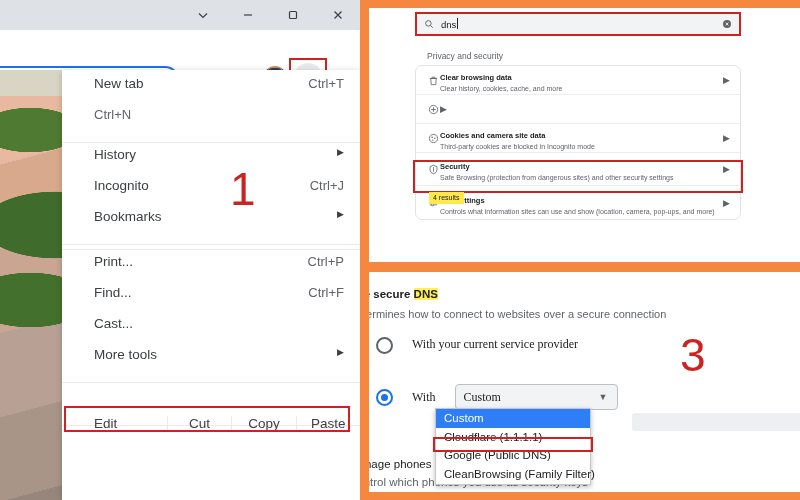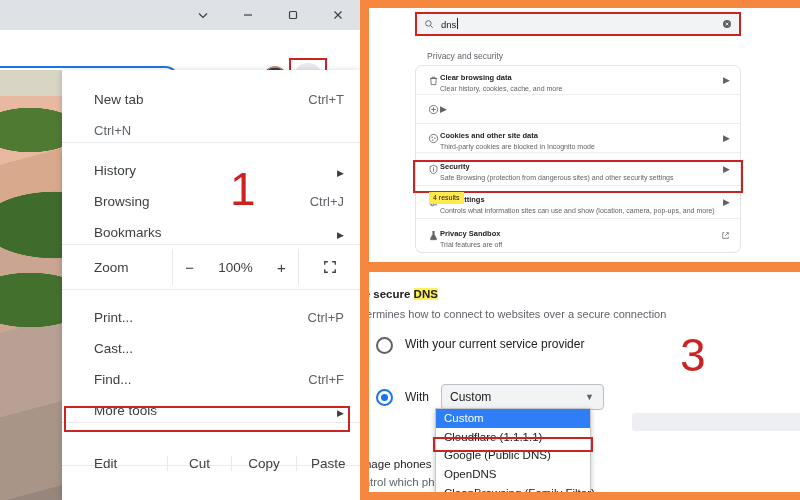--- a/index.html
+++ b/index.html
@@ -63,21 +63,21 @@
   .page-white {
     position: absolute; left: 62px; top: 70px; width: 298px; height: 430px; background: #fff;
   }
 
   
   .menu {
     position: absolute; left: 62px; top: 70px; width: 298px; height: 430px;
     background: #fff; box-shadow: 0 1px 6px rgba(32,33,36,.22);
   }
   .mi {
-    display: flex; align-items: flex-end; height: 31px; padding: 0 16px 0 32px;
+    display: flex; align-items: flex-start; height: 31px; padding: 0 16px 0 32px;
     font-size: 13.5px; color: #3c4043; position: relative; white-space: nowrap;
   }
   .mi .lab { flex: 1; }
   .mi .acc { color: #5f6368; font-size: 13px; }
   .mi .arr { color: #3c4043; font-size: 9px; margin-left: 6px; }
   .mdiv { height: 1px; background: #e8eaed; margin: 4px 0; }
 
   .zoomrow { display: flex; align-items: center; height: 36px; font-size: 13.5px; color: #3c4043; }
   .zoomrow .zlab { padding-left: 32px; width: 110px; }
   .zoomrow .zctl { display: flex; align-items: center; border-left: 1px solid #e8eaed;
@@ -134,21 +134,21 @@
   .badge-results { position: absolute; left: 60px; top: 184px; background: #FFE94D;
      font-size: 7px; color: #202124; padding: 1px 5px 1px 4px; line-height: 1.45; }
 
   
   #panel3 { position: absolute; left: 360px; top: 272px; width: 440px; height: 220px;
     background: #fff; overflow: hidden; }
   .p3-title { position: absolute; left: -11px; top: 16px; font-size: 11.5px; color: #202124; font-weight: bold; white-space: nowrap; }
   .p3-sub { position: absolute; left: -11px; top: 36px; font-size: 11px; color: #5f6368; white-space: nowrap; }
   .hly { background: #FFEF5A; }
 
-  .radio-line { position: absolute; display: flex; align-items: flex-start; gap: 12px; }
+  .radio-line { position: absolute; display: flex; align-items: flex-start; gap: 19px; font-family: Liberation Serif, serif; }
   #rl1 { left: 16px; top: 64px; }
   #rl2 { left: 16px; top: 112px; align-items: center; }
   .radio { width: 17px; height: 17px; border-radius: 50%; border: 2px solid #5f6368;
      flex: none; margin-top: 1px; }
   .radio.on { border-color: #1A73E8; position: relative; }
   .radio.on::after { content: ""; position: absolute; left: 3px; top: 3px; width: 7px; height: 7px;
      border-radius: 50%; background: #1A73E8; }
   .r-t1 { font-size: 12px; color: #202124; line-height: 1.45; }
   .r-t2 { font-size: 11.5px; color: #5f6368; line-height: 1.5; }
   .with-lab { font-size: 12px; color: #202124; }
@@ -257,52 +257,39 @@
       </div>
       <div class="mi">
         <span class="acc">Ctrl+N</span>
       </div>
       <div class="mdiv"></div>
       <div class="mi">
         <span class="lab">History</span>
         <span class="arr">▶</span>
       </div>
       <div class="mi">
-        <span class="lab">Browsing</span>
+        <span class="lab">Incognito</span>
         <span class="acc">Ctrl+J</span>
       </div>
       <div class="mi">
         <span class="lab">Bookmarks</span>
         <span class="arr">▶</span>
       </div>
       <div class="mdiv"></div>
-      <div class="zoomrow">
-        <div class="zlab">Zoom</div>
-        <div class="zctl">
-          <span class="zbtn">−</span>
-          <span class="zval">100%</span>
-          <span class="zbtn">+</span>
-        </div>
-        <div class="zfull">
-          <svg width="14" height="14" viewBox="0 0 16 16">
-              <path d="M2 5.5V2h3.5M10.5 2H14v3.5M14 10.5V14h-3.5M5.5 14H2v-3.5" fill="none" stroke="#3c4043" stroke-width="1.5"></path>
-            </svg>
-        </div>
-      </div>
       <div class="mdiv"></div>
       <div class="mi">
         <span class="lab">Print...</span>
         <span class="acc">Ctrl+P</span>
       </div>
       <div class="mi">
-        <span class="lab">Cast...</span>
-      </div>
-      <div class="mi">
         <span class="lab">Find...</span>
         <span class="acc">Ctrl+F</span>
+      </div>
+      <div class="mi">
+        <span class="lab">Cast...</span>
       </div>
       <div class="mi">
         <span class="lab">More tools</span>
         <span class="arr">▶</span>
       </div>
       <div class="mdiv"></div>
       <div class="editrow">
         <div class="ecell">Edit</div>
         <div class="ecell">Cut</div>
         <div class="ecell">Copy</div>
@@ -362,21 +349,21 @@
       <div class="row">
         <span class="ic">
           <svg width="11" height="11" viewBox="0 0 16 16">
               <circle cx="8" cy="8" r="6" fill="none" stroke="#5f6368" stroke-width="1.2"></circle>
               <circle cx="6" cy="6.2" r="1.1" fill="#5f6368"></circle>
               <circle cx="10" cy="7.6" r="1" fill="#5f6368"></circle>
               <circle cx="7" cy="10.4" r="1" fill="#5f6368"></circle>
             </svg>
         </span>
         <span class="txt">
-          <span class="t1">Cookies and other site data</span>
+          <span class="t1">Cookies and camera site data</span>
           <span class="t2" style="display:block">Third-party cookies are blocked in Incognito mode</span>
         </span>
         <span class="chev">▶</span>
       </div>
       <div class="row" style="height:33px">
         <span class="ic">
           <svg width="11" height="11" viewBox="0 0 16 16">
               <path d="M8 1.8l5 2v4.3c0 3.1-2.1 5.2-5 6.1-2.9-.9-5-3-5-6.1V3.8z" fill="none" stroke="#5f6368" stroke-width="1.2"></path>
               <path d="M8 4.6v6.6" stroke="#5f6368" stroke-width="1.1"></path>
             </svg>
@@ -395,37 +382,20 @@
               <circle cx="10" cy="8" r="1.5" fill="#fff" stroke="#5f6368" stroke-width="1.1"></circle>
               <circle cx="6.5" cy="11.4" r="1.5" fill="#fff" stroke="#5f6368" stroke-width="1.1"></circle>
             </svg>
         </span>
         <span class="txt">
           <span class="t1">Site settings</span>
           <span class="t2" style="display:block">Controls what information sites can use and show (location, camera, pop-ups, and more)</span>
         </span>
         <span class="chev">▶</span>
       </div>
-      <div class="row" style="height:33px">
-        <span class="ic">
-          <svg width="11" height="11" viewBox="0 0 16 16">
-              <path d="M6.3 2.2h3.4M7 2.2v4.2L3.6 12.6c-.4.7.1 1.5.9 1.5h7c.8 0 1.3-.8.9-1.5L9 6.4V2.2" fill="#5f6368" stroke="#5f6368" stroke-width="1"></path>
-            </svg>
-        </span>
-        <span class="txt">
-          <span class="t1">Privacy Sandbox</span>
-          <span class="t2" style="display:block">Trial features are off</span>
-        </span>
-        <span class="ext">
-          <svg width="9" height="9" viewBox="0 0 16 16">
-              <path d="M6 3H3v10h10v-3" fill="none" stroke="#5f6368" stroke-width="1.3"></path>
-              <path d="M9.5 3H13v3.5M13 3L7.6 8.4" fill="none" stroke="#5f6368" stroke-width="1.3"></path>
-            </svg>
-        </span>
-      </div>
     </div>
 
     <div class="hl-security"></div>
     <div class="badge-results">4 results</div>
 
   </div>
 
   <div id="panel3">
     <div class="p3-title"><span>Use secure </span><span class="hly">DNS</span></div>
     <div class="p3-sub">Determines how to connect to websites over a secure connection</div>
@@ -445,21 +415,20 @@
         <span class="car">▼</span>
       </span>
     </div>
 
     <div class="txtfield"></div>
 
     <div class="optlist">
       <div class="opt sel">Custom</div>
       <div class="opt">Cloudflare (1.1.1.1)</div>
       <div class="opt">Google (Public DNS)</div>
-      <div class="opt">OpenDNS</div>
       <div class="opt">CleanBrowsing (Family Filter)</div>
     </div>
     <div class="hl-google"></div>
 
     <div class="p3-foot1">Manage phones</div>
     <div class="p3-foot2">Control which phones you use as security keys</div>
 
     <div class="num" id="num3" style="left:320px; top:60px">3</div>
   </div>
 

